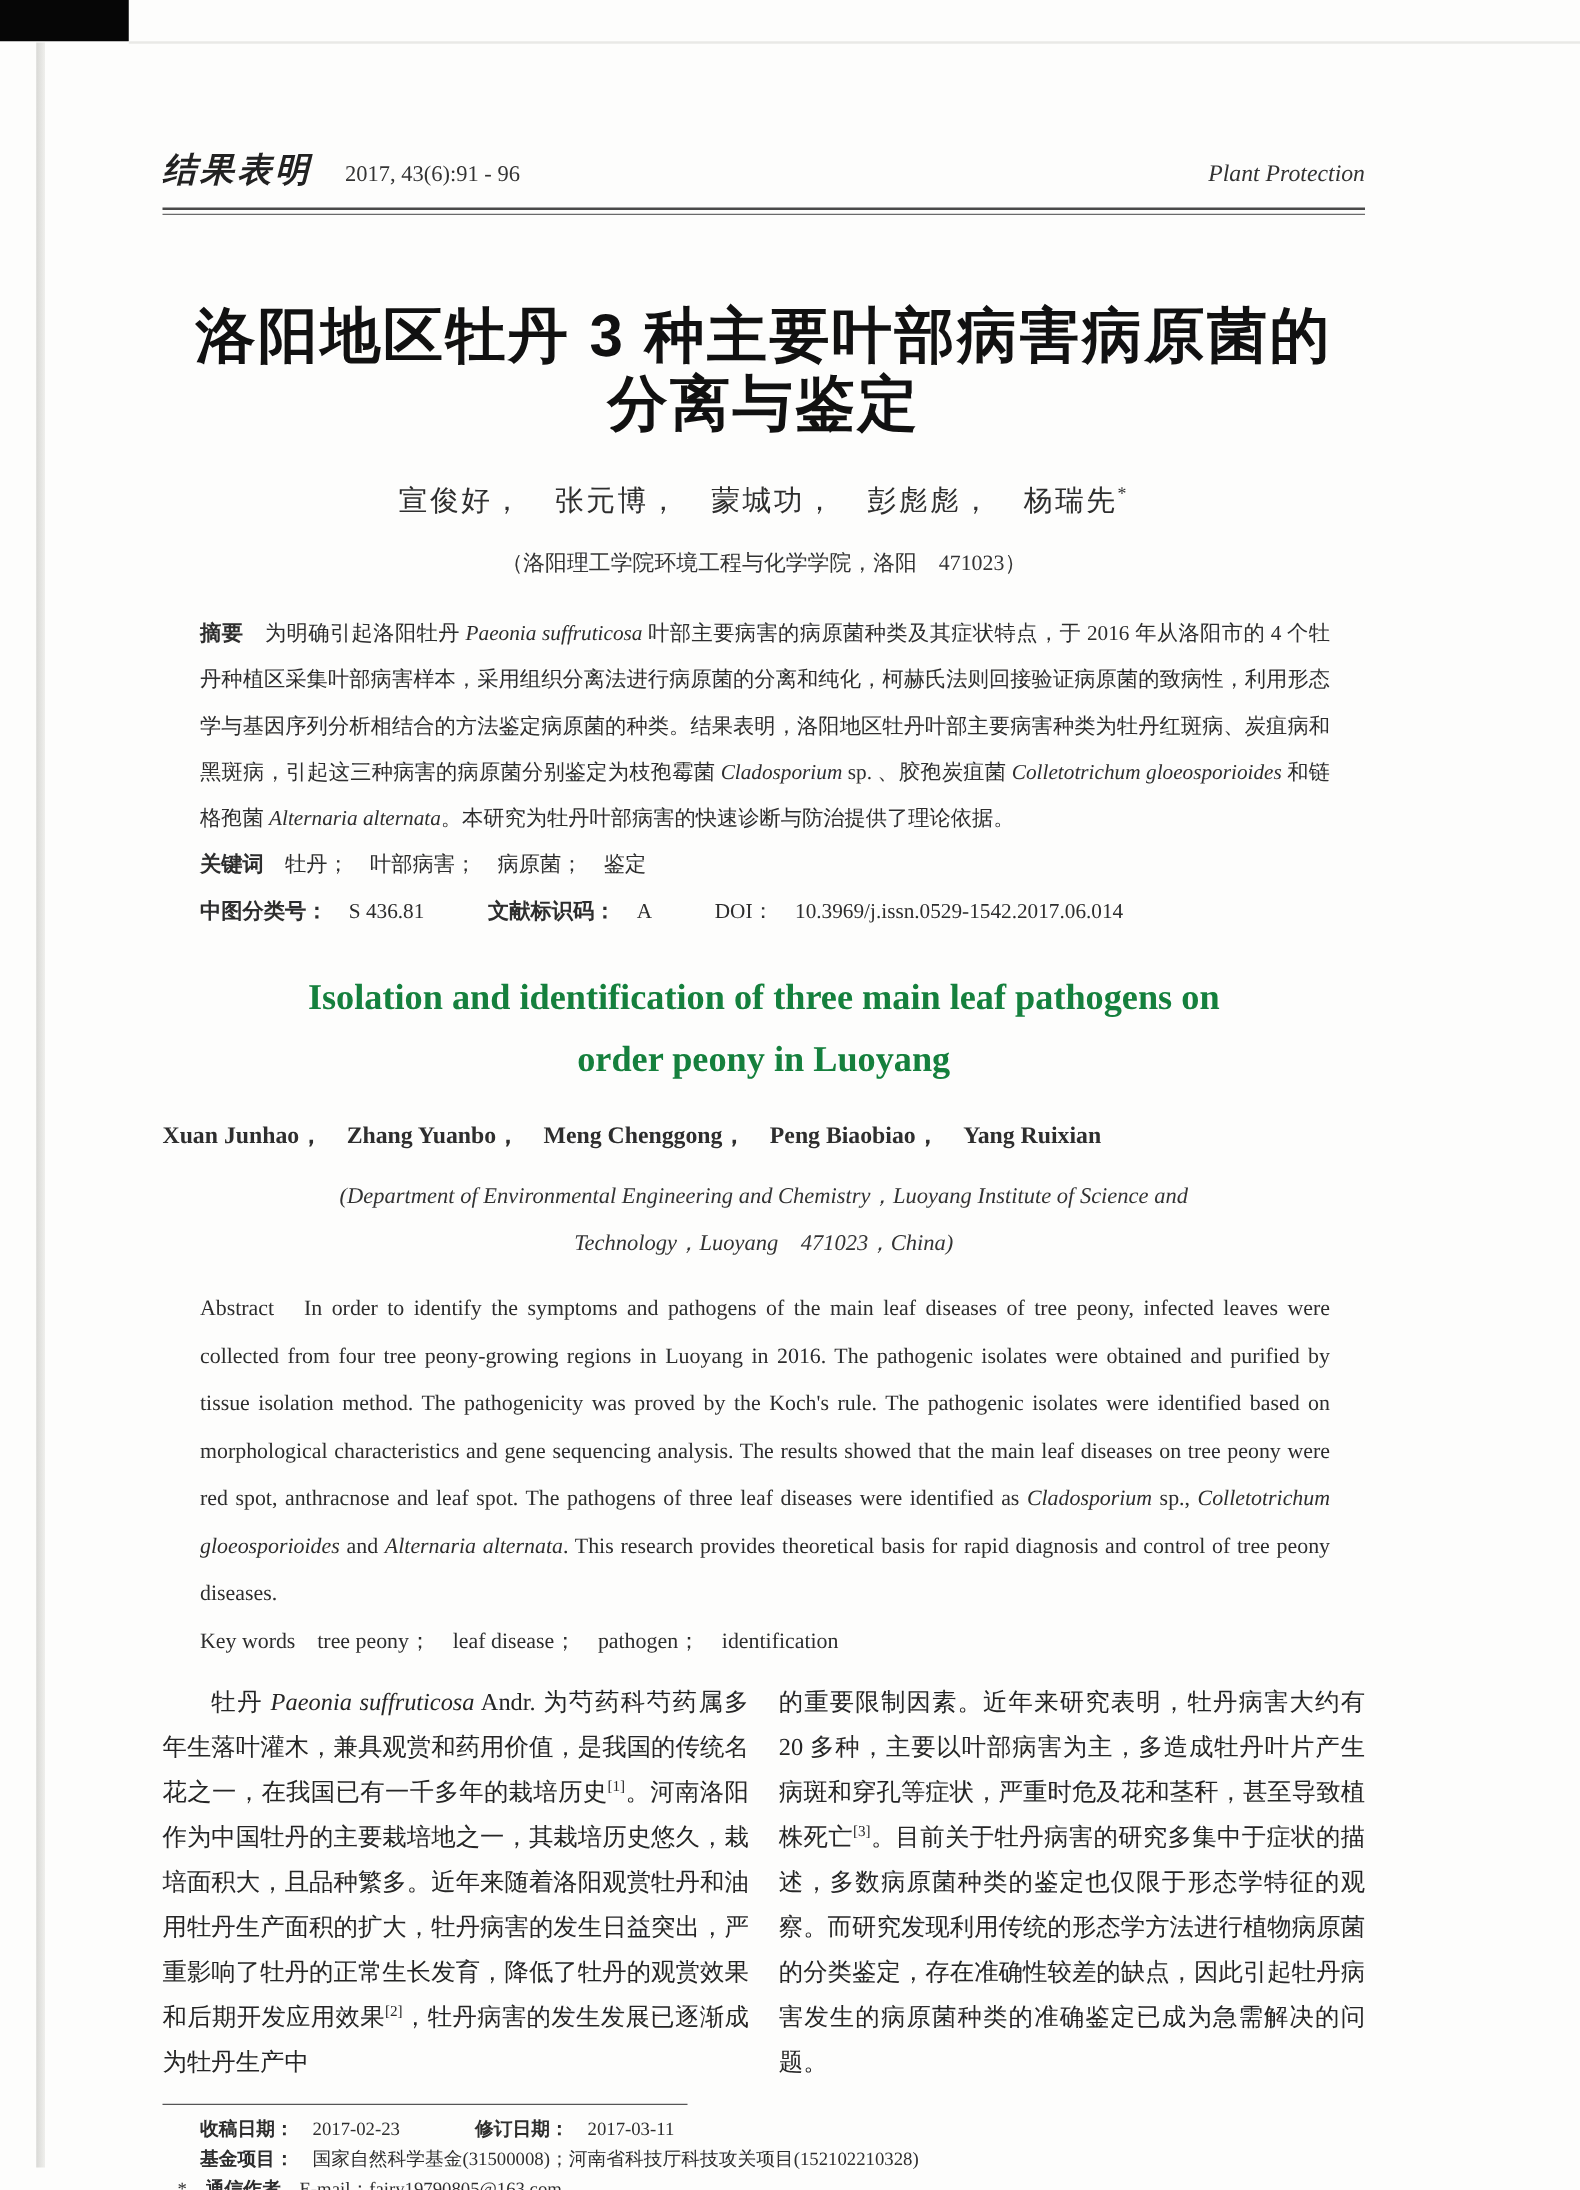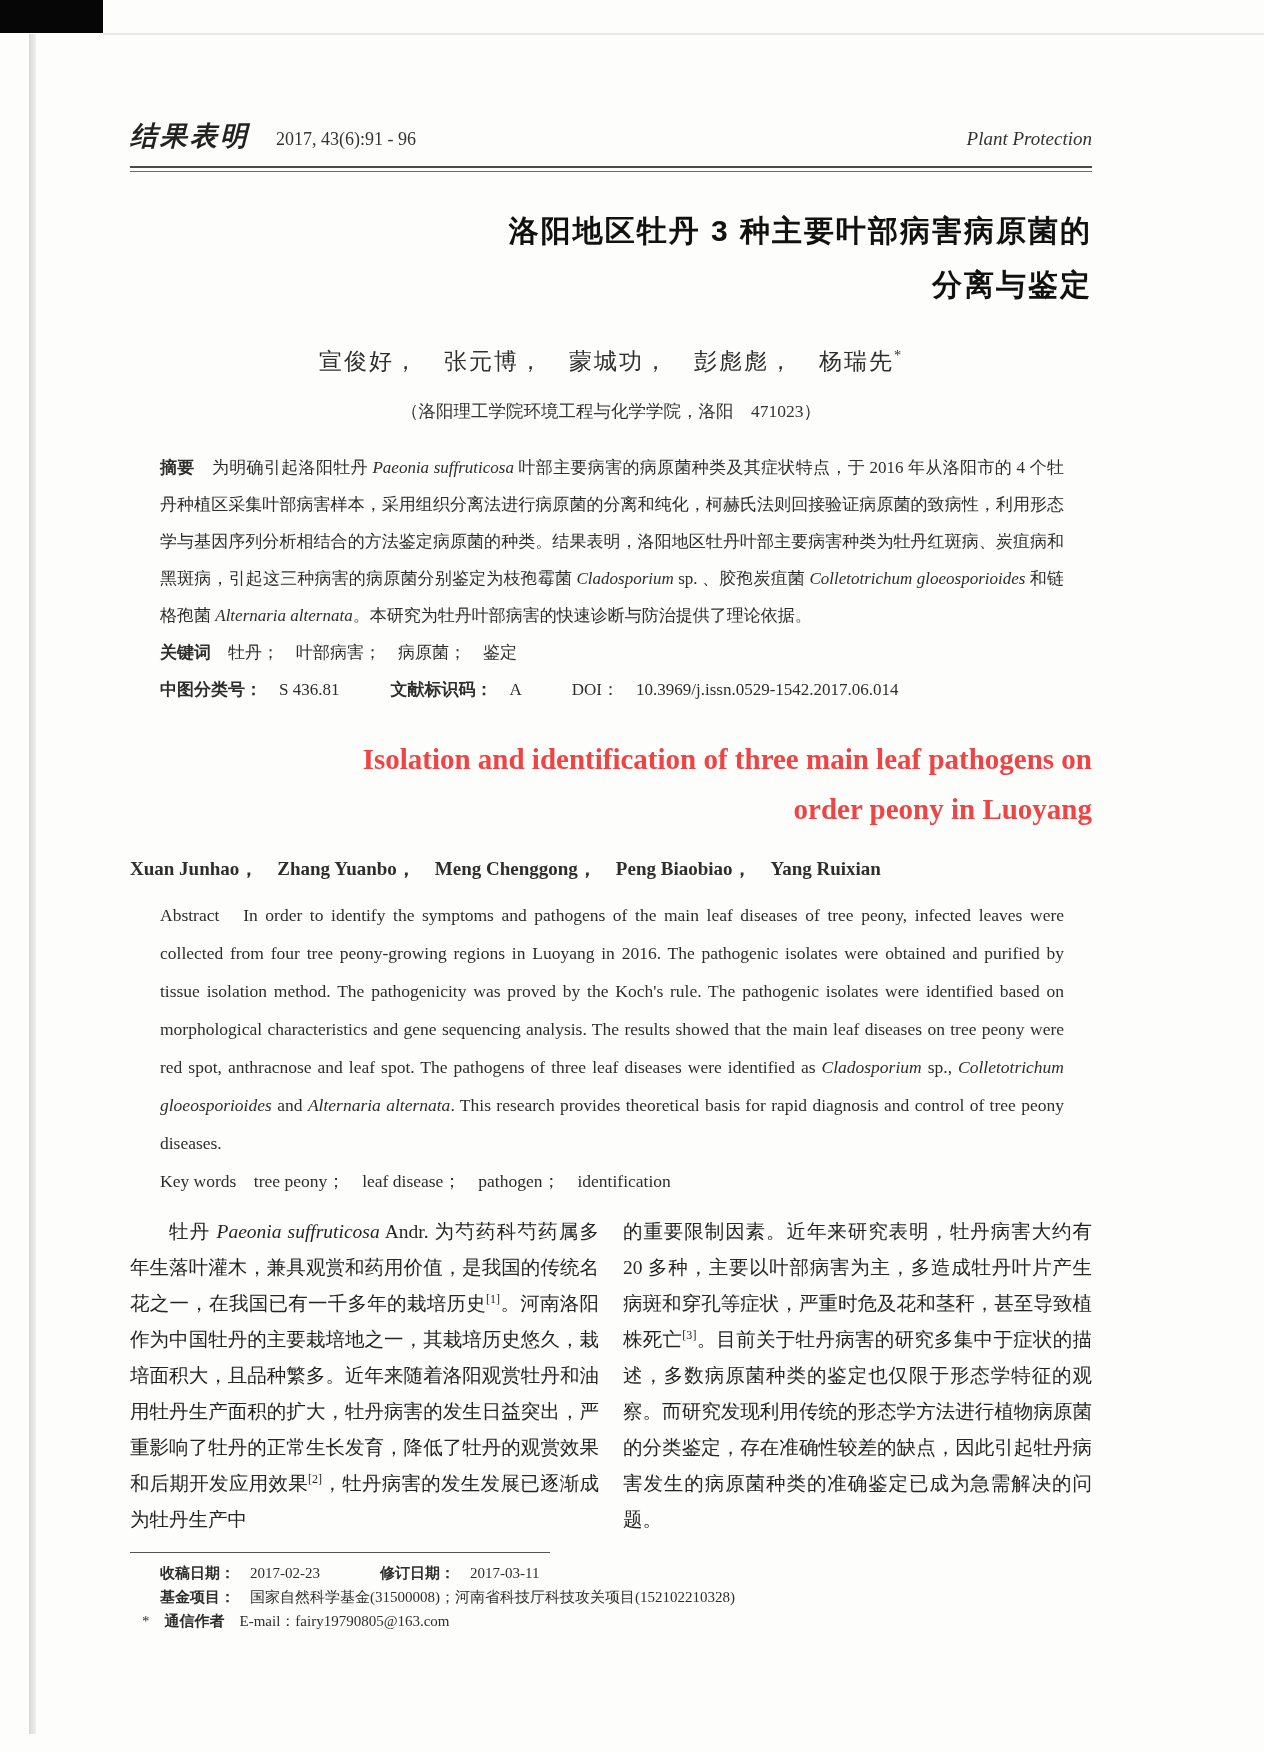--- a/index.html
+++ b/index.html
@@ -16,35 +16,35 @@
   .edge-top{position:absolute;left:103px;top:33px;width:1161px;height:2px;background:#e9e9e6;}
   
   .page{position:absolute;left:130px;top:118px;width:962px;}
   
   .hdr{display:flex;align-items:baseline;padding-bottom:12px;}
   .hdr .jcn{font-size:27px;font-weight:bold;font-style:italic;letter-spacing:3px;color:#222;}
   .hdr .iss{font-size:18px;margin-left:26px;color:#333;}
   .hdr .jen{margin-left:auto;font-size:19px;font-style:italic;color:#333;}
   .rule{height:3px;border-top:2px solid #4a4a4a;border-bottom:1px solid #6a6a6a;}
   
-  .title-cn{margin-top:32px;text-align:right;
+  .title-cn{margin-top:71px;text-align:center;
     font-family:"Liberation Sans","DejaVu Sans",sans-serif;
-    font-size:30px;font-weight:bold;line-height:54px;color:#111;letter-spacing:2px;}
+    font-size:48px;font-weight:bold;line-height:54px;color:#111;letter-spacing:2px;}
   .authors-cn{margin-top:34px;text-align:center;font-size:23px;color:#2e2e2e;letter-spacing:2px;}
   .affil-cn{margin-top:22px;text-align:center;font-size:17.5px;color:#333;}
   
   .abs-block{margin:26px 28px 0 30px;}
   .para{font-size:17px;line-height:37px;text-align:justify;color:#2d2d2d;}
   .kwline{font-size:17px;line-height:37px;color:#2d2d2d;}
   .bd{font-weight:normal;}
   .it{font-style:italic;}
   .hei{font-family:"Liberation Sans","DejaVu Sans",sans-serif;font-weight:bold;}
   sup{font-size:0.62em;line-height:0;}
   
-  .title-en{margin-top:26px;text-align:right;font-size:29px;font-weight:bold;line-height:50px;color:#ef4444;}
+  .title-en{margin-top:26px;text-align:center;font-size:29px;font-weight:bold;line-height:50px;color:#15803d;}
   .authors-en{margin-top:22px;text-align:left;font-size:19px;color:#2e2e2e;font-weight:bold;}
   .affil-en{margin-top:16px;text-align:center;font-size:18px;font-style:italic;line-height:38px;color:#333;}
   .abs-en{margin:14px 0 0 30px;margin-right:28px;font-size:17.5px;line-height:38px;text-align:justify;color:#2d2d2d;}
   .kw-en{margin:0 28px 0 30px;font-size:17.5px;line-height:38px;color:#2d2d2d;}
   
   .cols{display:flex;gap:24px;margin-top:14px;}
   .col{flex:1;font-size:19.5px;line-height:36px;text-align:justify;color:#252525;}
   .col.first p{text-indent:2em;margin:0;}
   .col p{margin:0;}
   
@@ -82,20 +82,24 @@
     <div class="kwline"><span class="hei">关键词</span><span>　牡丹；　叶部病害；　病原菌；　鉴定</span></div>
     <div class="kwline"><span class="hei">中图分类号：</span><span>　S 436.81　　　</span><span class="hei">文献标识码：</span><span>　A　　　</span><span class="bd">DOI：</span><span>　10.3969/j.issn.0529-1542.2017.06.014</span></div>
   </div>
 
   <div class="title-en">
     <div>Isolation and identification of three main leaf pathogens on</div>
     <div>order peony in Luoyang</div>
   </div>
 
   <div class="authors-en">Xuan Junhao，　Zhang Yuanbo，　Meng Chenggong，　Peng Biaobiao，　Yang Ruixian</div>
+  <div class="affil-en">
+    <div>(Department of Environmental Engineering and Chemistry，Luoyang Institute of Science and</div>
+    <div>Technology，Luoyang　471023，China)</div>
+  </div>
 
   <div class="abs-en"><span class="bd">Abstract</span><span>　In order to identify the symptoms and pathogens of the main leaf diseases of tree peony, infected leaves were collected from four tree peony-growing regions in Luoyang in 2016. The pathogenic isolates were obtained and purified by tissue isolation method. The pathogenicity was proved by the Koch's rule. The pathogenic isolates were identified based on morphological characteristics and gene sequencing analysis. The results showed that the main leaf diseases on tree peony were red spot, anthracnose and leaf spot. The pathogens of three leaf diseases were identified as </span><span class="it">Cladosporium</span><span> sp., </span><span class="it">Colletotrichum gloeosporioides</span><span> and </span><span class="it">Alternaria alternata</span><span>. This research provides theoretical basis for rapid diagnosis and control of tree peony diseases.</span></div>
   <div class="kw-en"><span class="bd">Key words</span><span>　tree peony；　leaf disease；　pathogen；　identification</span></div>
 
   <div class="cols">
     <div class="col first">
       <p><span>牡丹 </span><span class="it">Paeonia suffruticosa</span><span> Andr. 为芍药科芍药属多年生落叶灌木，兼具观赏和药用价值，是我国的传统名花之一，在我国已有一千多年的栽培历史</span><sup>[1]</sup><span>。河南洛阳作为中国牡丹的主要栽培地之一，其栽培历史悠久，栽培面积大，且品种繁多。近年来随着洛阳观赏牡丹和油用牡丹生产面积的扩大，牡丹病害的发生日益突出，严重影响了牡丹的正常生长发育，降低了牡丹的观赏效果和后期开发应用效果</span><sup>[2]</sup><span>，牡丹病害的发生发展已逐渐成为牡丹生产中</span></p>
     </div>
     <div class="col">
       <p><span>的重要限制因素。近年来研究表明，牡丹病害大约有 20 多种，主要以叶部病害为主，多造成牡丹叶片产生病斑和穿孔等症状，严重时危及花和茎秆，甚至导致植株死亡</span><sup>[3]</sup><span>。目前关于牡丹病害的研究多集中于症状的描述，多数病原菌种类的鉴定也仅限于形态学特征的观察。而研究发现利用传统的形态学方法进行植物病原菌的分类鉴定，存在准确性较差的缺点，因此引起牡丹病害发生的病原菌种类的准确鉴定已成为急需解决的问题。</span></p>

